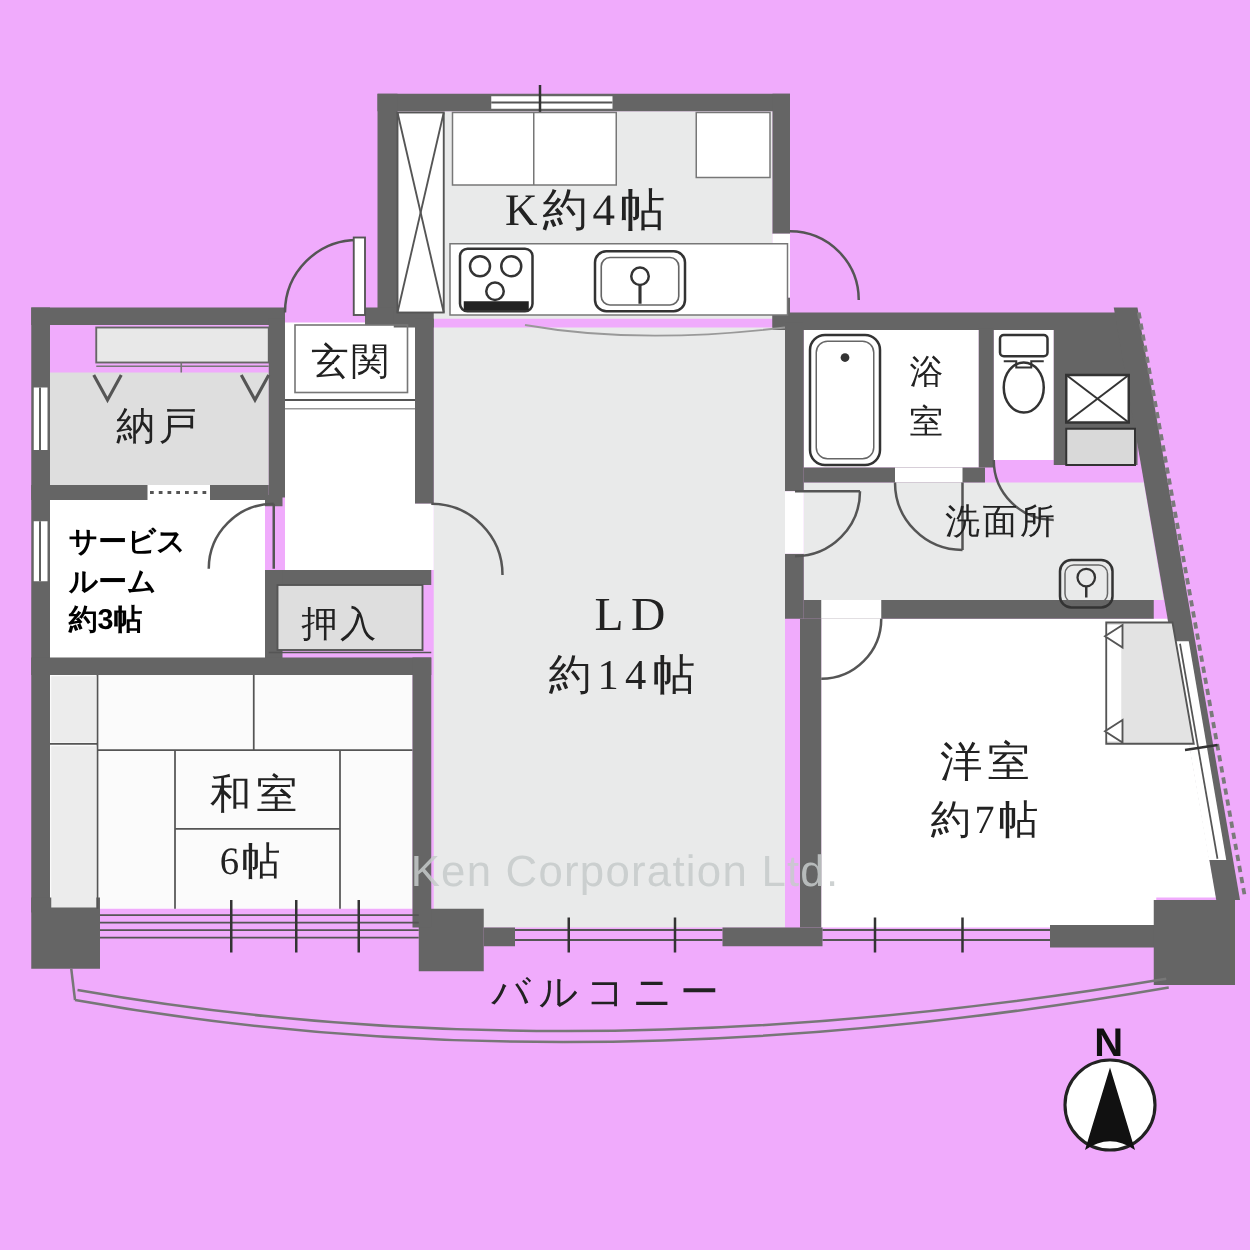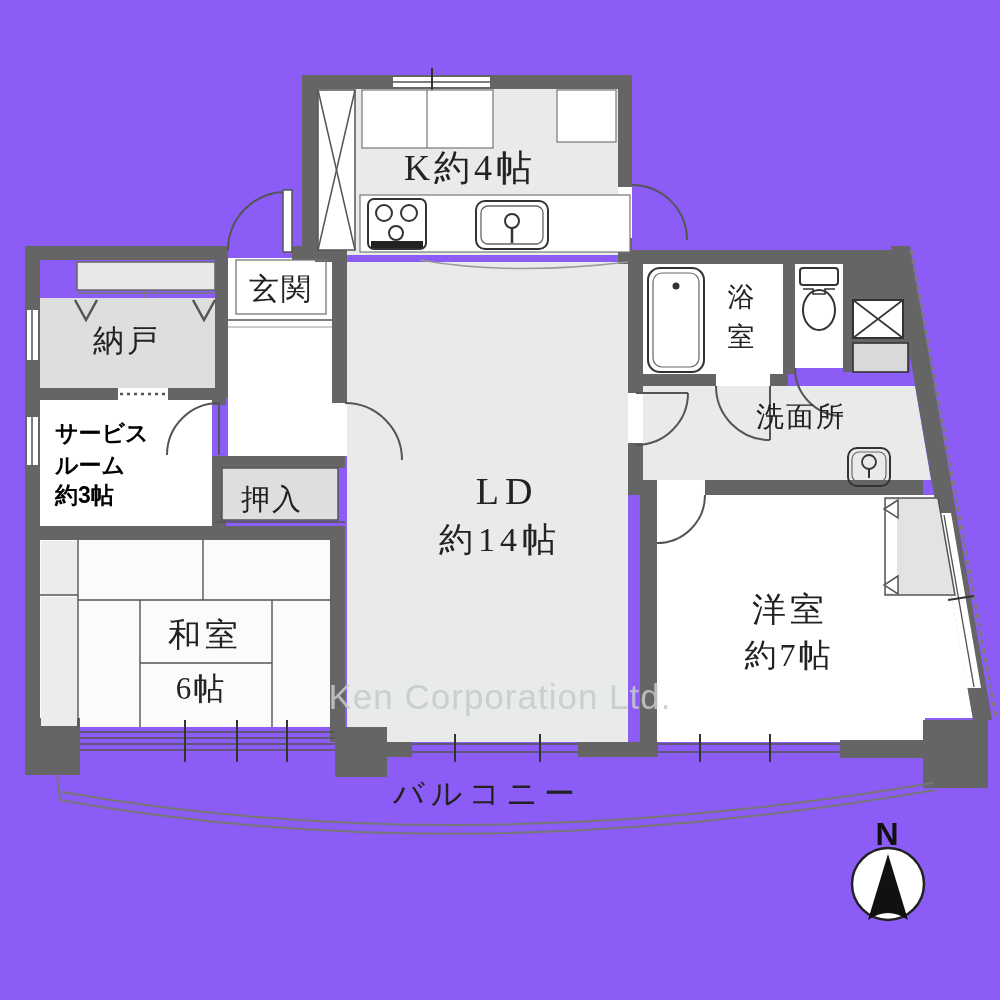--- a/index.html
+++ b/index.html
@@ -1,17 +1,17 @@
 <!DOCTYPE html>
 <html><head>
 <meta charset="utf-8">
 <style>
   html,body{margin:0;padding:0;background:#fff;}
   .stage{
-    position:relative;width:1000px;height:1000px;background:#8b5cf6;
+    position:relative;width:1000px;height:1000px;background:#f0abfc;
     font-family:"Liberation Serif", serif;
   }
   svg{display:block;}
   text{user-select:none;}
   .room-label{fill:#222;font-family:"Liberation Serif", serif;}
   .gothic{font-family:"Liberation Sans", sans-serif;font-weight:bold;}
   .watermark{fill:#c6cbcb;opacity:.85;font-family:"Liberation Sans", sans-serif;}
 </style>
 </head>
 <body>

